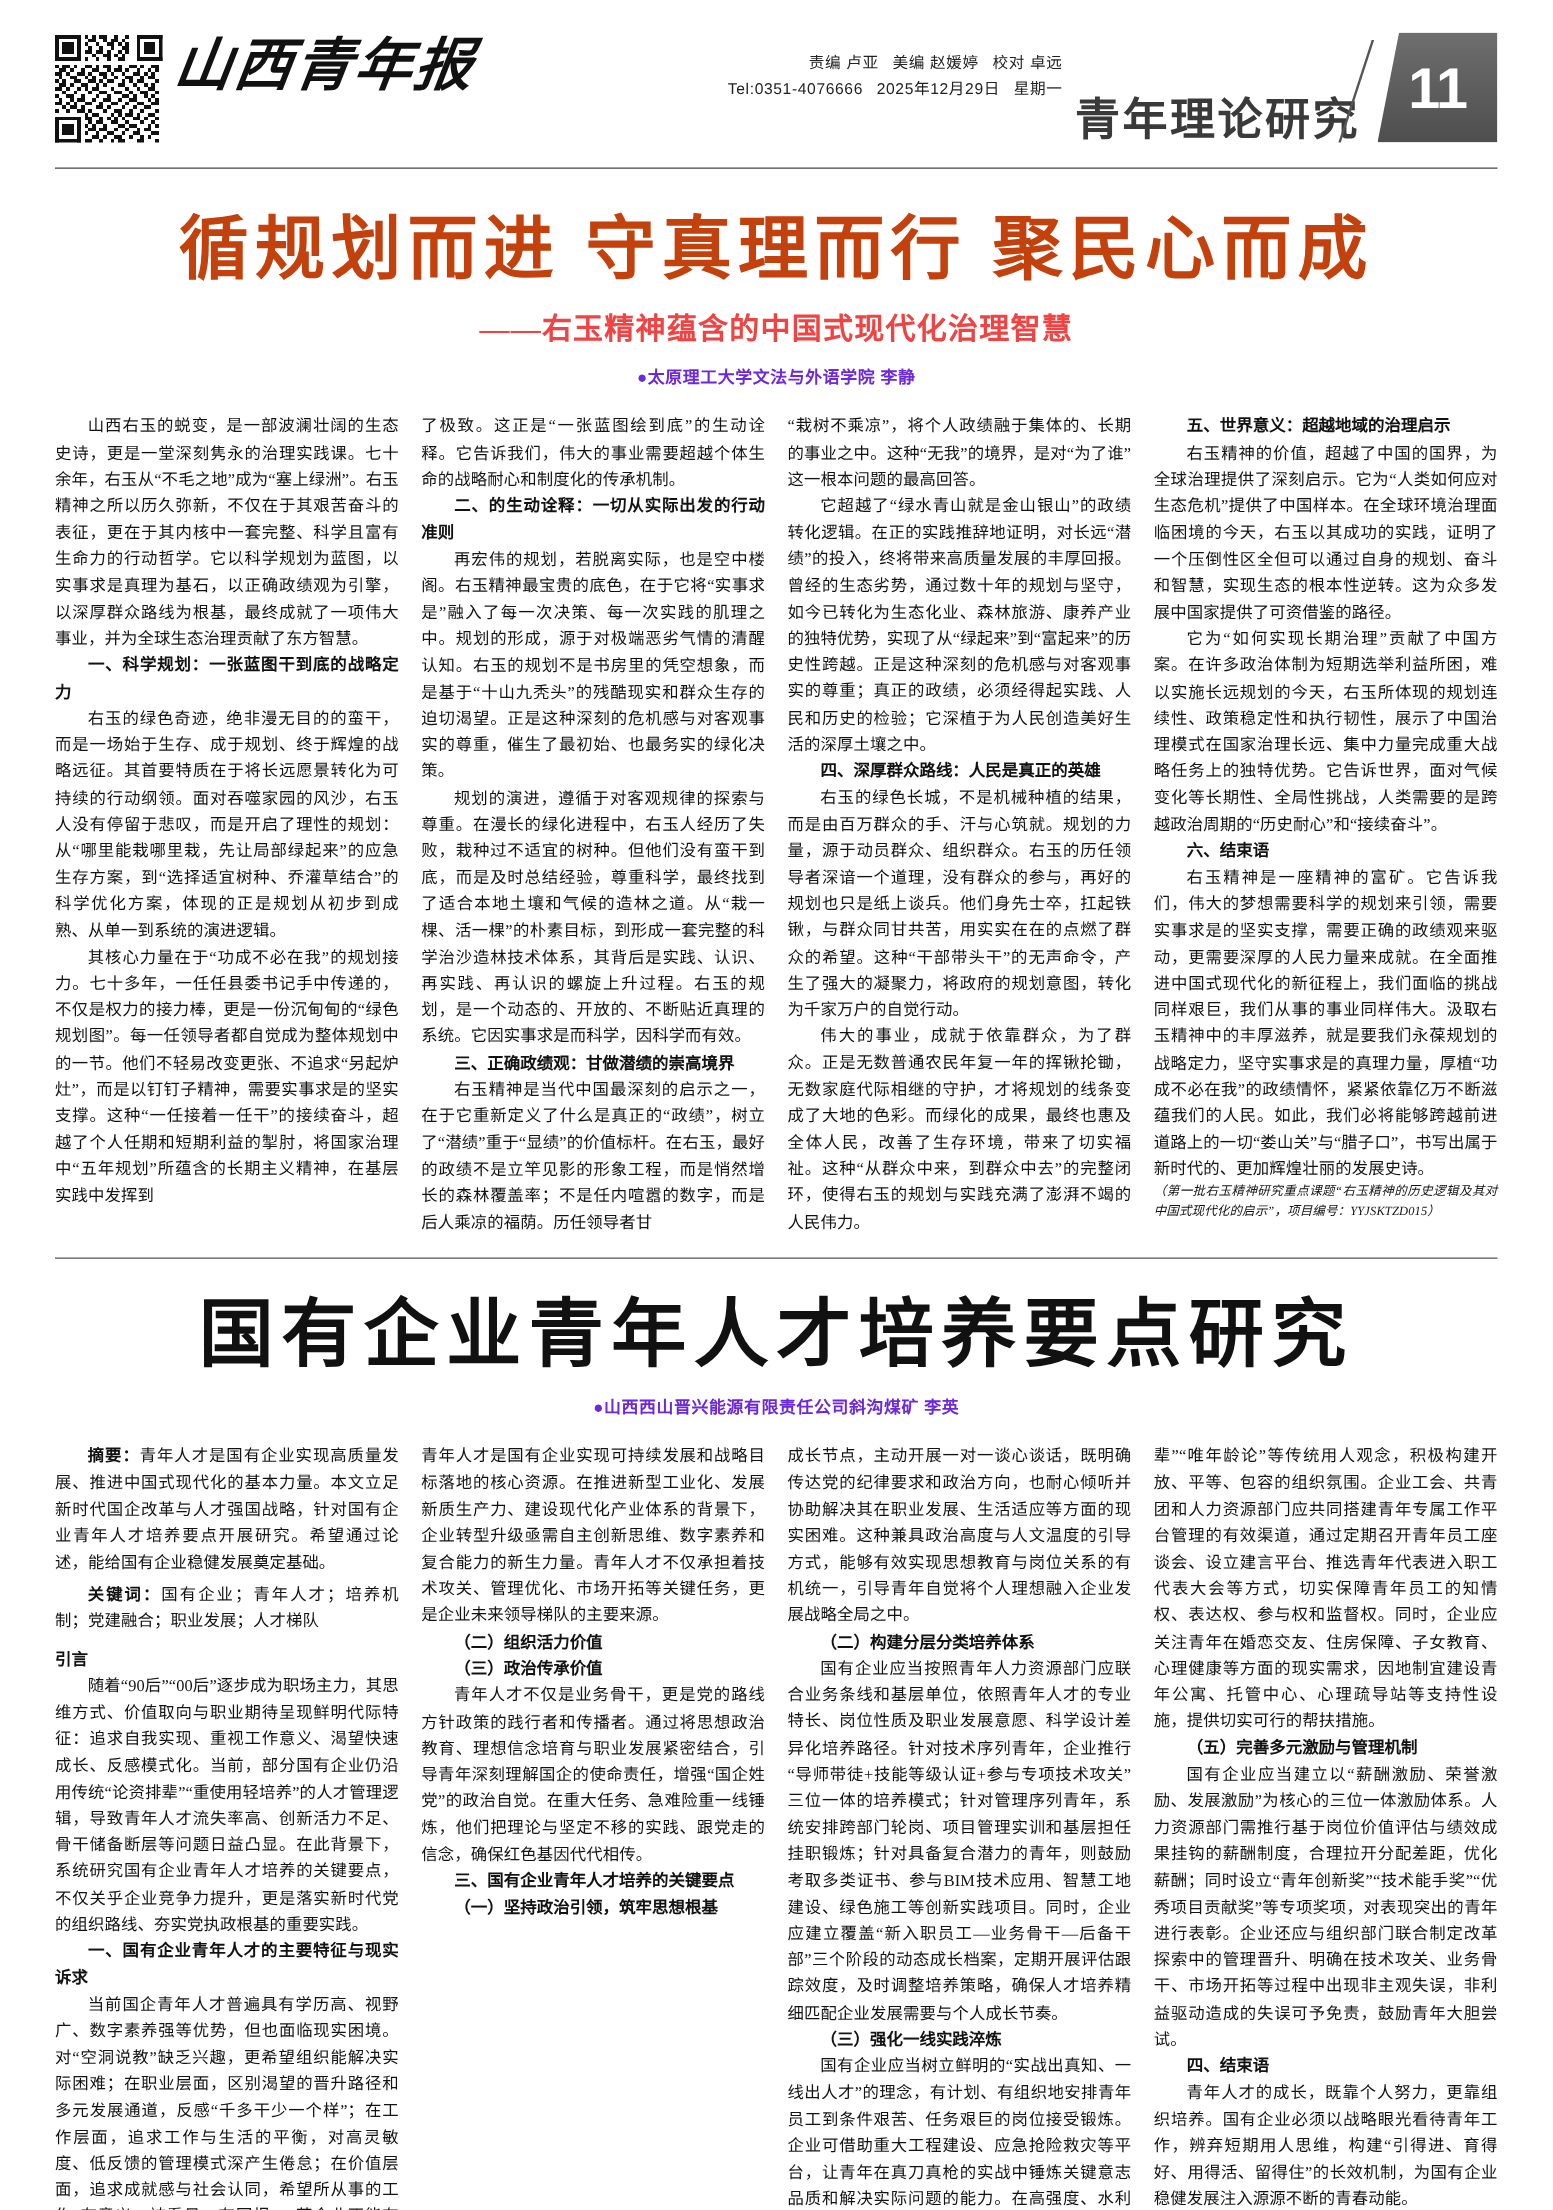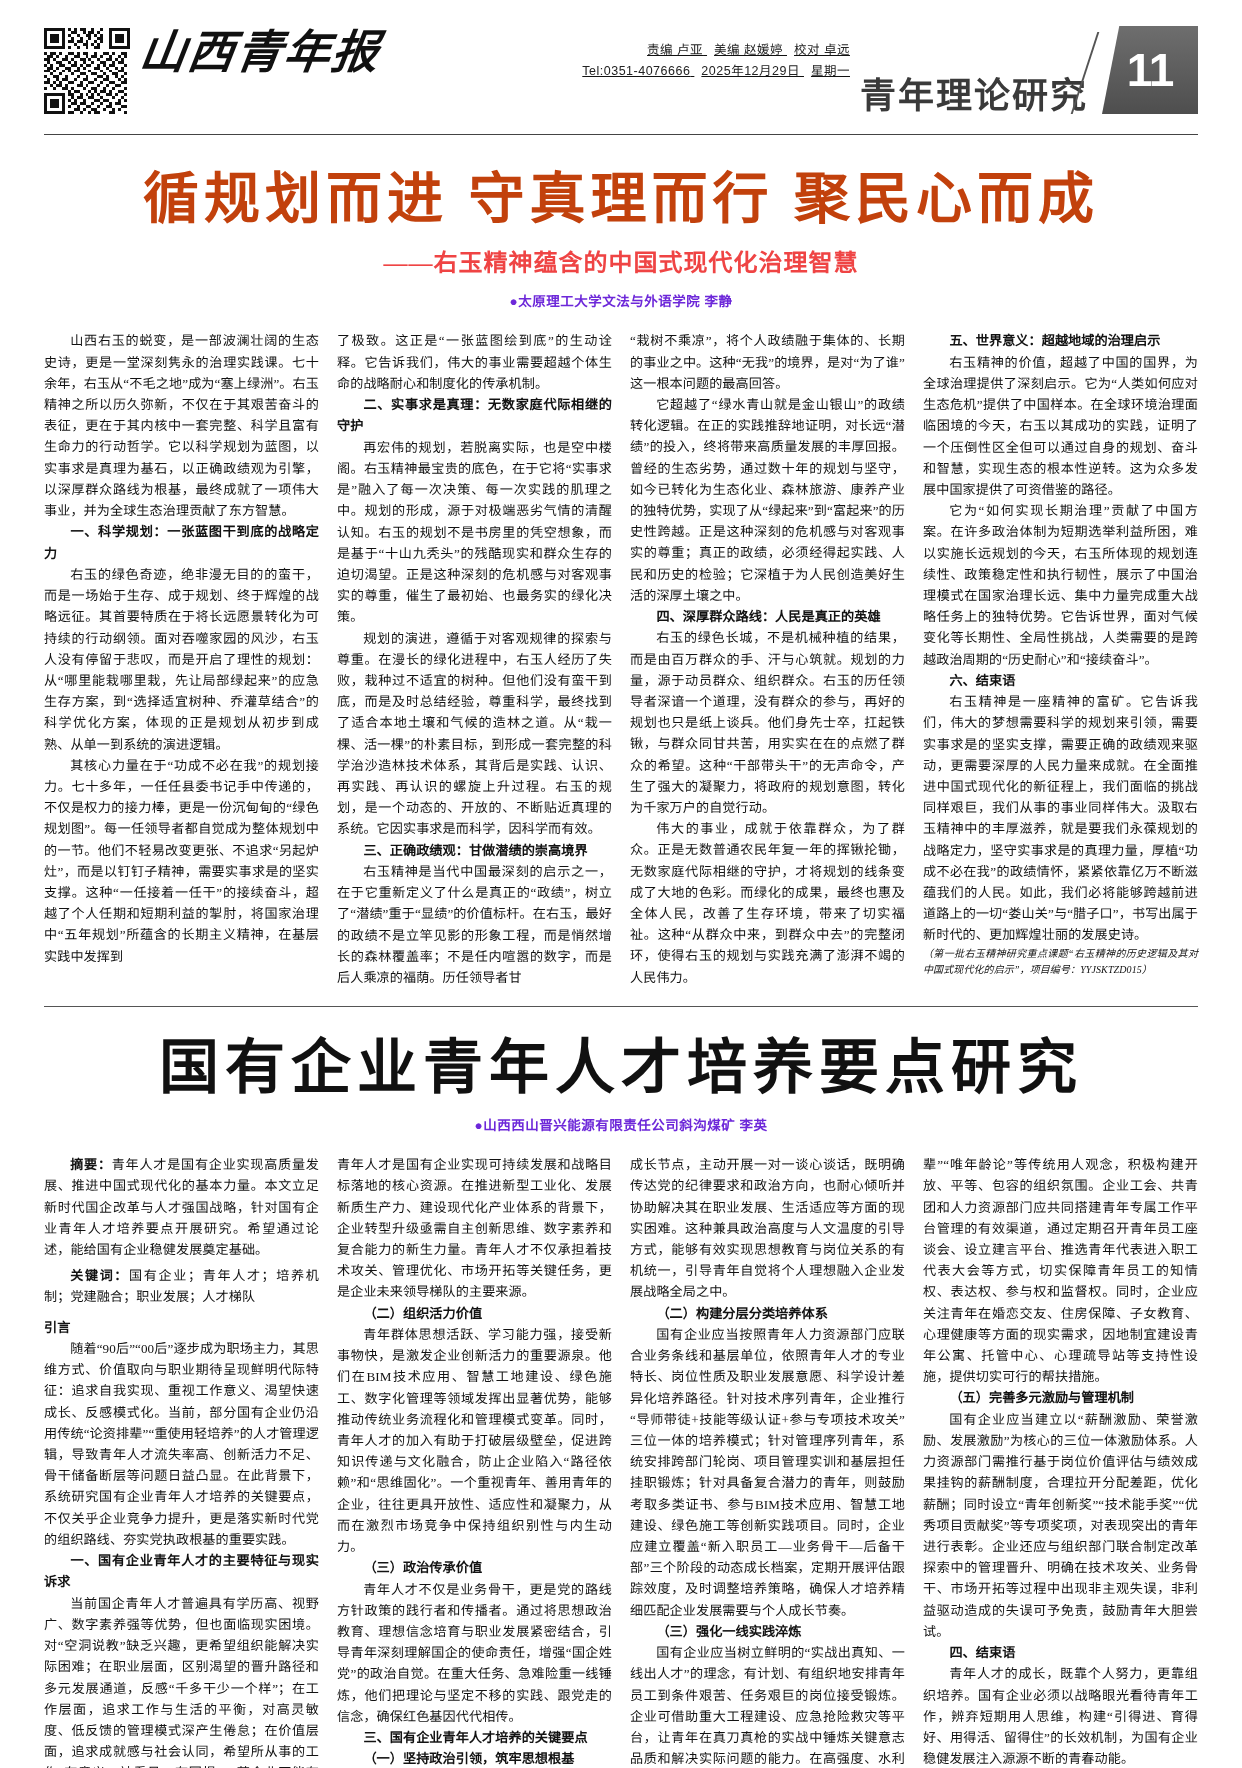--- a/index.html
+++ b/index.html
@@ -57,21 +57,20 @@
     white-space: nowrap;
   }
   .masthead-mid {
     flex: 1 1 auto;
     display: flex;
     flex-direction: column;
     align-items: flex-end;
     justify-content: flex-start;
     padding-top: 14px;
     padding-right: 10px;
-    text-decoration: underline;
   }
   .credits-line {
     font-family: "Liberation Sans", "DejaVu Sans", sans-serif;
     font-size: 12.5px;
     color: #222;
     letter-spacing: 0.5px;
     line-height: 1.7;
     white-space: nowrap;
   }
   .credits-line span { margin-left: 7px; }
@@ -488,21 +487,21 @@
 
     <div class="cols">
       <div class="col">
         <p>山西右玉的蜕变，是一部波澜壮阔的生态史诗，更是一堂深刻隽永的治理实践课。七十余年，右玉从“不毛之地”成为“塞上绿洲”。右玉精神之所以历久弥新，不仅在于其艰苦奋斗的表征，更在于其内核中一套完整、科学且富有生命力的行动哲学。它以科学规划为蓝图，以实事求是真理为基石，以正确政绩观为引擎，以深厚群众路线为根基，最终成就了一项伟大事业，并为全球生态治理贡献了东方智慧。</p>
         <p class="h">一、科学规划：一张蓝图干到底的战略定力</p>
         <p>右玉的绿色奇迹，绝非漫无目的的蛮干，而是一场始于生存、成于规划、终于辉煌的战略远征。其首要特质在于将长远愿景转化为可持续的行动纲领。面对吞噬家园的风沙，右玉人没有停留于悲叹，而是开启了理性的规划：从“哪里能栽哪里栽，先让局部绿起来”的应急生存方案，到“选择适宜树种、乔灌草结合”的科学优化方案，体现的正是规划从初步到成熟、从单一到系统的演进逻辑。</p>
         <p>其核心力量在于“功成不必在我”的规划接力。七十多年，一任任县委书记手中传递的，不仅是权力的接力棒，更是一份沉甸甸的“绿色规划图”。每一任领导者都自觉成为整体规划中的一节。他们不轻易改变更张、不追求“另起炉灶”，而是以钉钉子精神，需要实事求是的坚实支撑。这种“一任接着一任干”的接续奋斗，超越了个人任期和短期利益的掣肘，将国家治理中“五年规划”所蕴含的长期主义精神，在基层实践中发挥到</p>
       </div>
       <div class="col">
         <p class="nohang">了极致。这正是“一张蓝图绘到底”的生动诠释。它告诉我们，伟大的事业需要超越个体生命的战略耐心和制度化的传承机制。</p>
-        <p class="h">二、实事求是真理：无数家庭代际相继的守护</p>
+        <p class="h">二、的生动诠释：一切从实际出发的行动准则</p>
         <p>再宏伟的规划，若脱离实际，也是空中楼阁。右玉精神最宝贵的底色，在于它将“实事求是”融入了每一次决策、每一次实践的肌理之中。规划的形成，源于对极端恶劣气情的清醒认知。右玉的规划不是书房里的凭空想象，而是基于“十山九秃头”的残酷现实和群众生存的迫切渴望。正是这种深刻的危机感与对客观事实的尊重，催生了最初始、也最务实的绿化决策。</p>
         <p>规划的演进，遵循于对客观规律的探索与尊重。在漫长的绿化进程中，右玉人经历了失败，栽种过不适宜的树种。但他们没有蛮干到底，而是及时总结经验，尊重科学，最终找到了适合本地土壤和气候的造林之道。从“栽一棵、活一棵”的朴素目标，到形成一套完整的科学治沙造林技术体系，其背后是实践、认识、再实践、再认识的螺旋上升过程。右玉的规划，是一个动态的、开放的、不断贴近真理的系统。它因实事求是而科学，因科学而有效。</p>
         <p class="h">三、正确政绩观：甘做潜绩的崇高境界</p>
         <p>右玉精神是当代中国最深刻的启示之一，在于它重新定义了什么是真正的“政绩”，树立了“潜绩”重于“显绩”的价值标杆。在右玉，最好的政绩不是立竿见影的形象工程，而是悄然增长的森林覆盖率；不是任内喧嚣的数字，而是后人乘凉的福荫。历任领导者甘</p>
       </div>
       <div class="col">
         <p class="nohang">“栽树不乘凉”，将个人政绩融于集体的、长期的事业之中。这种“无我”的境界，是对“为了谁”这一根本问题的最高回答。</p>
         <p>它超越了“绿水青山就是金山银山”的政绩转化逻辑。在正的实践推辞地证明，对长远“潜绩”的投入，终将带来高质量发展的丰厚回报。曾经的生态劣势，通过数十年的规划与坚守，如今已转化为生态化业、森林旅游、康养产业的独特优势，实现了从“绿起来”到“富起来”的历史性跨越。正是这种深刻的危机感与对客观事实的尊重；真正的政绩，必须经得起实践、人民和历史的检验；它深植于为人民创造美好生活的深厚土壤之中。</p>
         <p class="h">四、深厚群众路线：人民是真正的英雄</p>
         <p>右玉的绿色长城，不是机械种植的结果，而是由百万群众的手、汗与心筑就。规划的力量，源于动员群众、组织群众。右玉的历任领导者深谙一个道理，没有群众的参与，再好的规划也只是纸上谈兵。他们身先士卒，扛起铁锹，与群众同甘共苦，用实实在在的点燃了群众的希望。这种“干部带头干”的无声命令，产生了强大的凝聚力，将政府的规划意图，转化为千家万户的自觉行动。</p>
@@ -533,21 +532,20 @@
         <div class="spacer-sm"></div>
         <p class="h nohang">引言</p>
         <p>随着“90后”“00后”逐步成为职场主力，其思维方式、价值取向与职业期待呈现鲜明代际特征：追求自我实现、重视工作意义、渴望快速成长、反感模式化。当前，部分国有企业仍沿用传统“论资排辈”“重使用轻培养”的人才管理逻辑，导致青年人才流失率高、创新活力不足、骨干储备断层等问题日益凸显。在此背景下，系统研究国有企业青年人才培养的关键要点，不仅关乎企业竞争力提升，更是落实新时代党的组织路线、夯实党执政根基的重要实践。</p>
         <p class="h">一、国有企业青年人才的主要特征与现实诉求</p>
         <p>当前国企青年人才普遍具有学历高、视野广、数字素养强等优势，但也面临现实困境。对“空洞说教”缺乏兴趣，更希望组织能解决实际困难；在职业层面，区别渴望的晋升路径和多元发展通道，反感“千多干少一个样”；在工作层面，追求工作与生活的平衡，对高灵敏度、低反馈的管理模式深产生倦怠；在价值层面，追求成就感与社会认同，希望所从事的工作“有意义、被看见、有回报”。若企业不能有效回应这些诉求，极易造成人才“引不进、留不住、用不好”的困境。</p>
 
       </div>
       <div class="col">
         <p class="nohang">青年人才是国有企业实现可持续发展和战略目标落地的核心资源。在推进新型工业化、发展新质生产力、建设现代化产业体系的背景下，企业转型升级亟需自主创新思维、数字素养和复合能力的新生力量。青年人才不仅承担着技术攻关、管理优化、市场开拓等关键任务，更是企业未来领导梯队的主要来源。</p>
         <p class="h">（二）组织活力价值</p>
-        <p>青年群体思想活跃、学习能力强，接受新事物快，是激发企业创新活力的重要源泉。他们在BIM技术应用、智慧工地建设、绿色施工、数字化管理等领域发挥出显著优势，能够推动传统业务流程化和管理模式变革。同时，青年人才的加入有助于打破层级壁垒，促进跨知识传递与文化融合，防止企业陷入“路径依赖”和“思维固化”。一个重视青年、善用青年的企业，往往更具开放性、适应性和凝聚力，从而在激烈市场竞争中保持组织别性与内生动力。</p>
         <p class="h">（三）政治传承价值</p>
         <p>青年人才不仅是业务骨干，更是党的路线方针政策的践行者和传播者。通过将思想政治教育、理想信念培育与职业发展紧密结合，引导青年深刻理解国企的使命责任，增强“国企姓党”的政治自觉。在重大任务、急难险重一线锤炼，他们把理论与坚定不移的实践、跟党走的信念，确保红色基因代代相传。</p>
         <p class="h">三、国有企业青年人才培养的关键要点</p>
         <p class="h">（一）坚持政治引领，筑牢思想根基</p>
 
       </div>
       <div class="col">
         <p class="nohang">成长节点，主动开展一对一谈心谈话，既明确传达党的纪律要求和政治方向，也耐心倾听并协助解决其在职业发展、生活适应等方面的现实困难。这种兼具政治高度与人文温度的引导方式，能够有效实现思想教育与岗位关系的有机统一，引导青年自觉将个人理想融入企业发展战略全局之中。</p>
         <p class="h">（二）构建分层分类培养体系</p>
         <p>国有企业应当按照青年人力资源部门应联合业务条线和基层单位，依照青年人才的专业特长、岗位性质及职业发展意愿、科学设计差异化培养路径。针对技术序列青年，企业推行“导师带徒+技能等级认证+参与专项技术攻关”三位一体的培养模式；针对管理序列青年，系统安排跨部门轮岗、项目管理实训和基层担任挂职锻炼；针对具备复合潜力的青年，则鼓励考取多类证书、参与BIM技术应用、智慧工地建设、绿色施工等创新实践项目。同时，企业应建立覆盖“新入职员工—业务骨干—后备干部”三个阶段的动态成长档案，定期开展评估跟踪效度，及时调整培养策略，确保人才培养精细匹配企业发展需要与个人成长节奏。</p>

